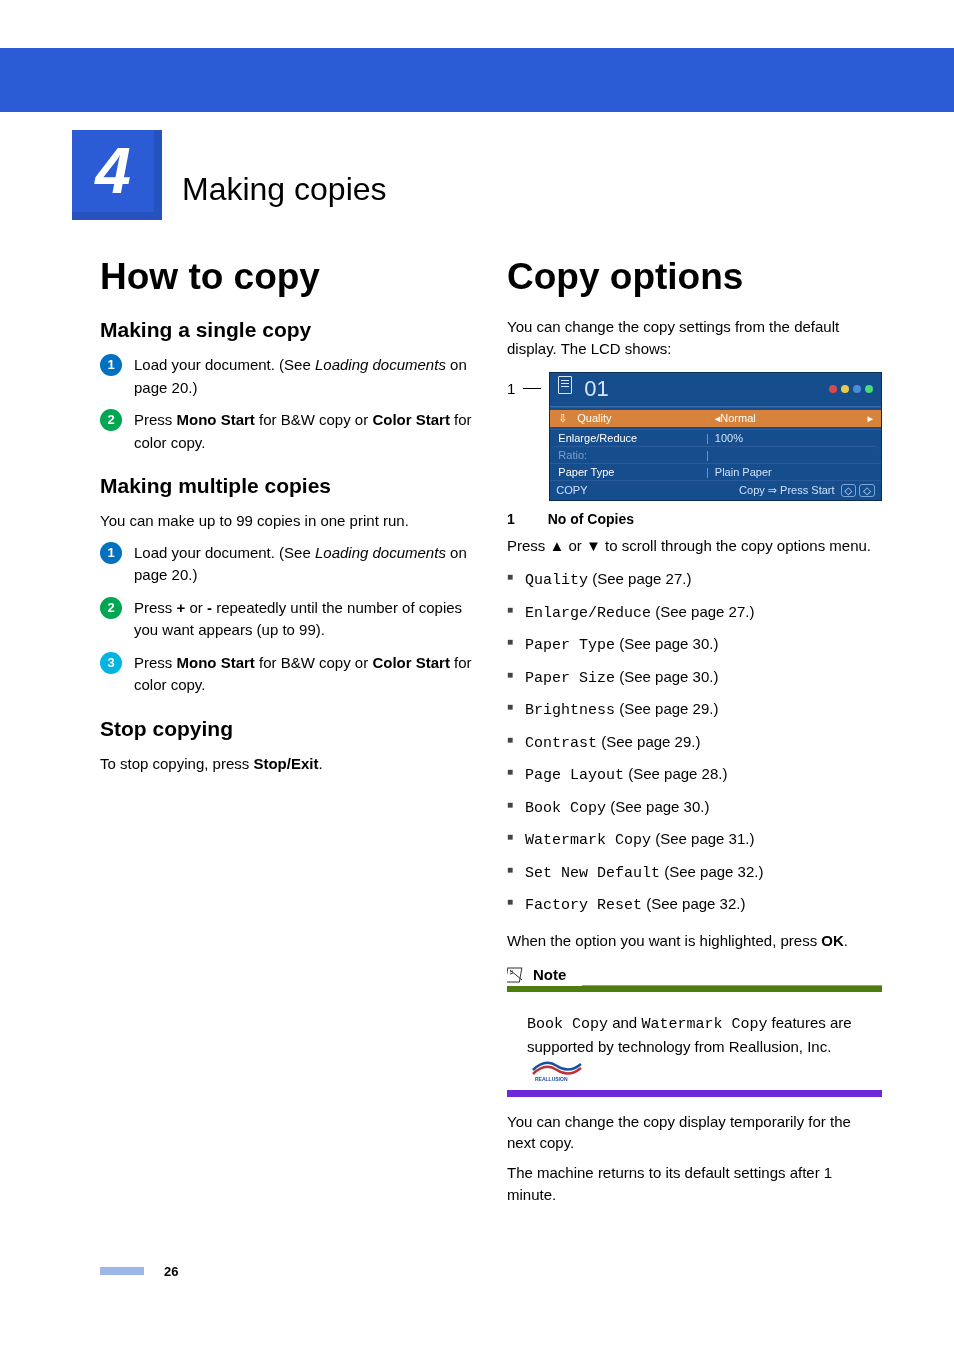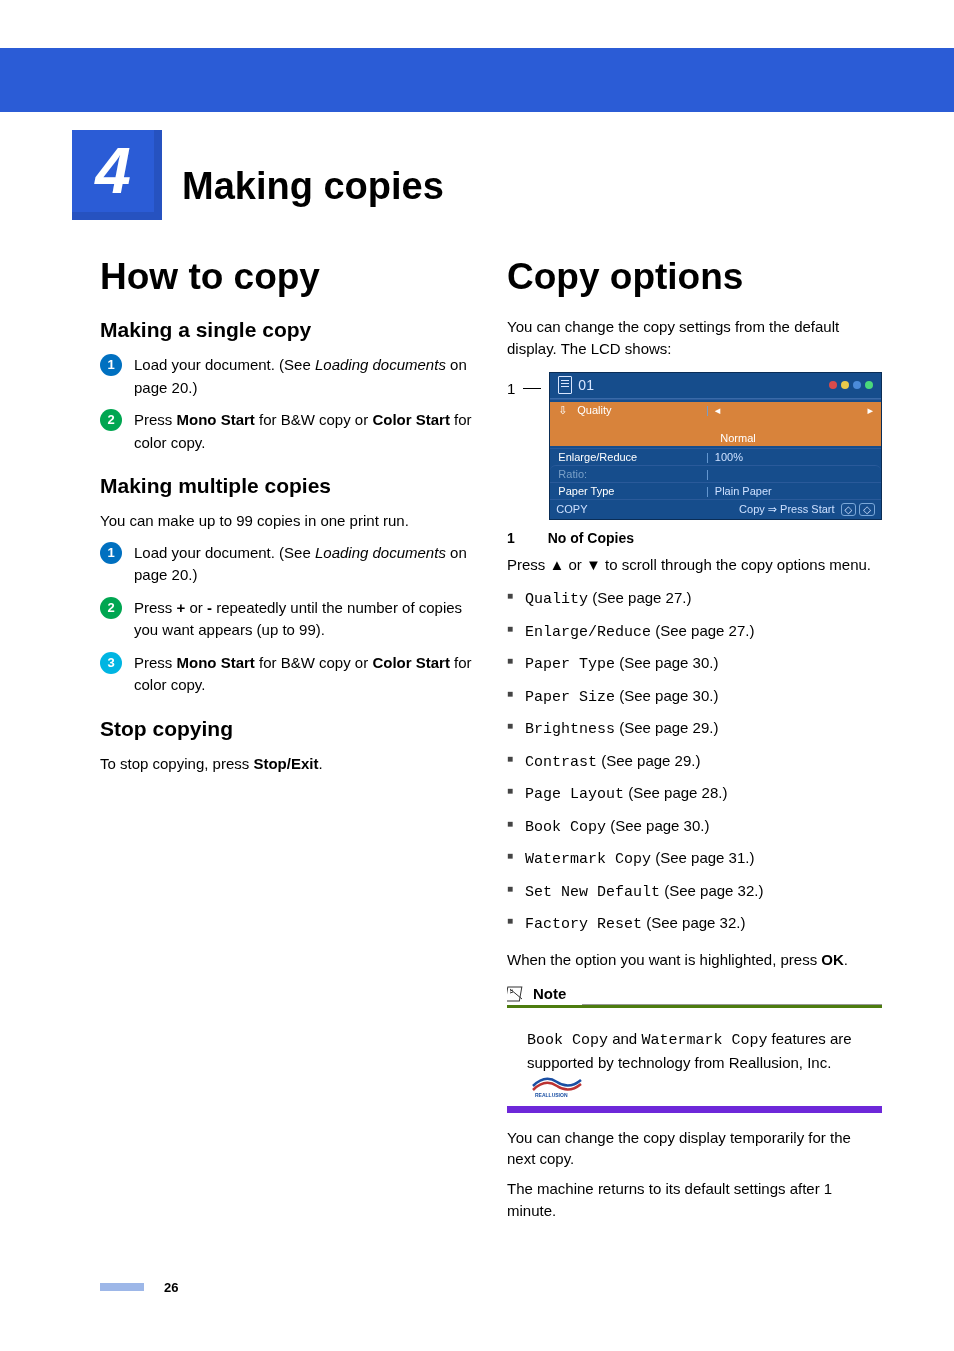--- a/index.html
+++ b/index.html
@@ -34,22 +34,22 @@
     font-style: italic;
     width: 90px;
     height: 90px;
     display: flex;
     align-items: center;
     justify-content: center;
     border-right: 8px solid rgba(0,0,0,0.1);
     border-bottom: 8px solid rgba(0,0,0,0.1);
   }
   .chapter-title {
-    font-size: 38px;
-    font-weight: bold;
+    font-size: 32px;
+    font-weight: normal;
     padding-bottom: 12px;
   }
   .two-col {
     display: flex;
     gap: 32px;
   }
   .col {
     flex: 1;
     min-width: 0;
   }
@@ -107,25 +107,24 @@
     border: 1px solid #0a2d56;
   }
   .lcd-top {
     display: flex;
     justify-content: space-between;
     align-items: center;
     padding: 3px 8px 4px 8px;
     border-bottom: 1px solid #3a6aa8;
   }
   .lcd-copies {
-    font-size: 14px;
+    font-size: 22px;
     color: #d8e6ff;
     display:flex;
-    align-items:center;
-    gap:6px;
+    gap:12px;
   }
   .doc-icon {
     display:inline-block;
     width:14px;height:18px;
     border:1.5px solid #d8e6ff;
     border-radius:1px;
     position:relative;
   }
   .doc-icon::before{
     content:"";
@@ -171,21 +170,21 @@
     left: 0;
     top: 5px;
     font-size: 10px;
     color: #444;
   }
   .mono { font-family: "Courier New", monospace; }
   .note-box { margin: 14px 0; }
   .note-head {
     display:flex;align-items:center;gap:6px;
     font-weight:bold;font-size:15px;
-    border-bottom: 3px solid #4d7c0f;
+    border-bottom: 6px solid #4d7c0f;
     padding-bottom:2px;
     position: relative;
   }
   .note-head::after{
     content:"";
     position:absolute;
     right:0;top:100%;
     width:80%;
     border-top:1px solid #999;
     margin-top:-1px;
@@ -290,21 +289,21 @@
               <span class="dot d-blue"></span>
               <span class="dot d-green"></span>
             </div>
           </div>
           <div class="lcd-row">
             <div class="lcd-highlight" style="flex:1;">
               <span style="flex:0 0 6%;color:#fff;">⇩</span>
               <span class="lcd-label" style="flex:0 0 39%;">Quality</span>
               <span class="lcd-sep">|</span>
               <span style="color:#fff;">◂ </span>
-              <span class="lcd-val" style="color:#fff;margin-top:28px;">Normal</span>
+              <span class="lcd-val" style="color:#fff;">Normal</span>
               <span style="color:#fff;">▸</span>
             </div>
           </div>
           <div class="lcd-row">
             <span class="lcd-label">Enlarge/Reduce</span>
               <span class="lcd-sep">|</span>
               <span class="lcd-val">100%</span>
           </div>
           <div class="lcd-row" style="color:#7aa0c8;border-radius:6px;">
             <span class="lcd-label" style="color:#7aa0c8;">Ratio:</span>

